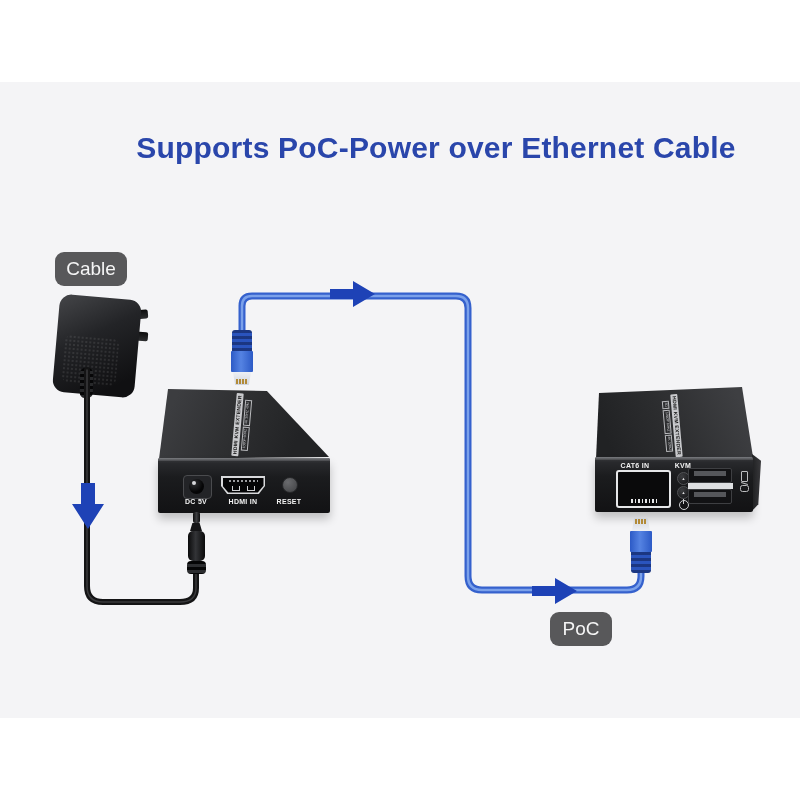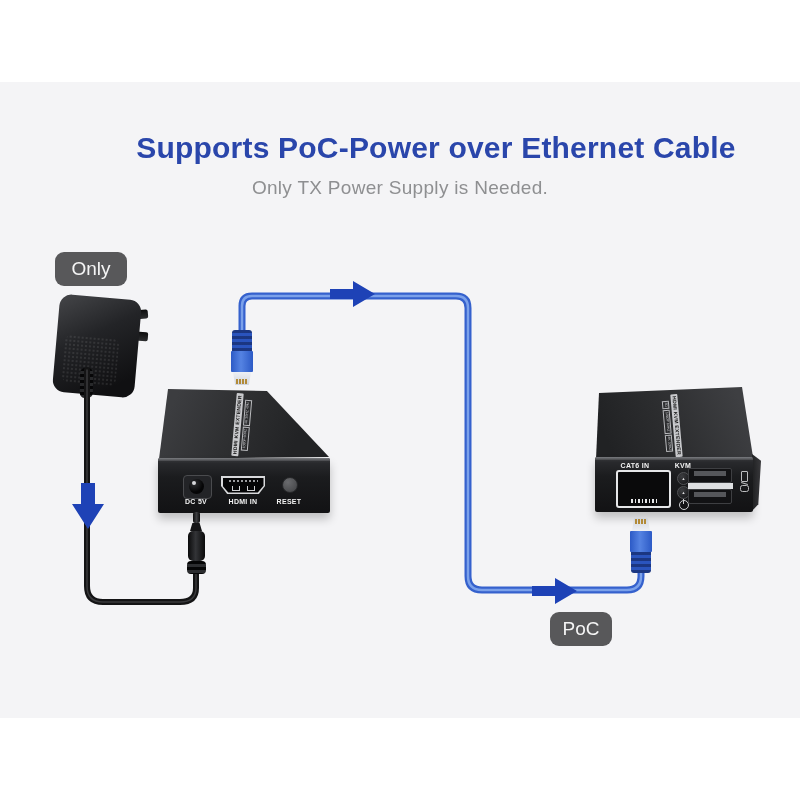--- a/index.html
+++ b/index.html
@@ -46,21 +46,20 @@
   .slash-ico{width:1px;height:7px;background:#d8d9db;transform:rotate(18deg);}
   .mouse-ico{width:5px;height:7px;border:1px solid #d8d9db;border-radius:2.5px;}
 </style>
 </head>
 <body>
 
 <div class="stage">
   <div class="band"></div>
 
   <div class="title">Supports PoC-Power over Ethernet Cable</div>
-  <div class="subtitle">Only TX Power Supply is Needed.</div>
 
   <svg class="wires" width="800" height="800" viewBox="0 0 800 800">
 
     <path d="M87,370 L87,586 Q87,602 103,602 L180,602 Q196,602 196,588 L196,570" fill="none" stroke="#141415" stroke-width="6" stroke-linecap="round" stroke-linejoin="round"></path>
     <path d="M87,370 L87,586 Q87,602 103,602 L180,602 Q196,602 196,588 L196,570" fill="none" stroke="#3a3a3c" stroke-width="1.5" stroke-linecap="round"></path>
 
     <path d="M242,334 L242,306 Q242,296 252,296 L456,296 Q468,296 468,308 L468,576 Q468,590 482,590 L627,590 Q641,590 641,576 L641,554" fill="none" stroke="#3561cd" stroke-width="7" stroke-linecap="round" stroke-linejoin="round"></path>
     <path d="M242,334 L242,306 Q242,296 252,296 L456,296 Q468,296 468,308 L468,576 Q468,590 482,590 L627,590 Q641,590 641,576 L641,554" fill="none" stroke="#7ba1ea" stroke-width="2.5" stroke-linecap="round"></path>
 
     <polygon points="330,289 353,289 353,281 375,294 353,307 353,299 330,299" fill="#1e42b6"></polygon>
@@ -71,21 +70,21 @@
   <div style="position:absolute;z-index:2;">
     <div style="position:absolute;left:108px;top:311px;width:40px;height:9px;border-radius:2px;transform:rotate(-5deg);background:linear-gradient(180deg,#0c0c0d,#2e2f31);"></div>
     <div style="position:absolute;left:110px;top:331px;width:38px;height:9px;border-radius:2px;transform:rotate(4deg);background:linear-gradient(180deg,#0c0c0d,#2e2f31);"></div>
     <div style="position:absolute;left:56px;top:297px;width:82px;height:98px;border-radius:12px;transform:rotate(5deg);background:linear-gradient(150deg,#454649 0%,#232427 40%,#101012 85%);">
       <div style="position:absolute;left:8px;top:40px;width:55px;height:48px;border-radius:8px;opacity:.5;background-image:radial-gradient(rgba(255,255,255,.18) 1px,transparent 1px);background-size:4px 4px;"></div>
     </div>
     <div style="position:absolute;left:80px;top:368px;width:13px;height:30px;border-radius:5px;transform:rotate(1deg);background:repeating-linear-gradient(180deg,#060607 0 3px,#28292b 3px 6px);"></div>
   </div>
 
   <div class="badge" style="left:55px;top:252px;width:72px;height:34px;z-index:5;">
-    <span>Only</span>
+    <span>Cable</span>
   </div>
 
   <div class="dev">
     <div class="topface" style="left:159px;top:389px;width:170px;height:70px;clip-path:polygon(5.3% 0%,63.5% 2.9%,100% 97%,0% 100%);background:linear-gradient(115deg,#3c3d40 10%,#2e2f31 45%,#222325 80%);">
       <div class="topprint" style="left:83px;top:36px;transform:translate(-50%,-50%) rotate(-85deg);">
         <div class="tpbar">HDMI KVM EXTENDER</div>
         <div class="tpchips">
           <span class="tpchip">1080P 60HZ</span>
           <span class="tpchip">4K 30HZ 40M</span>
         </div>

